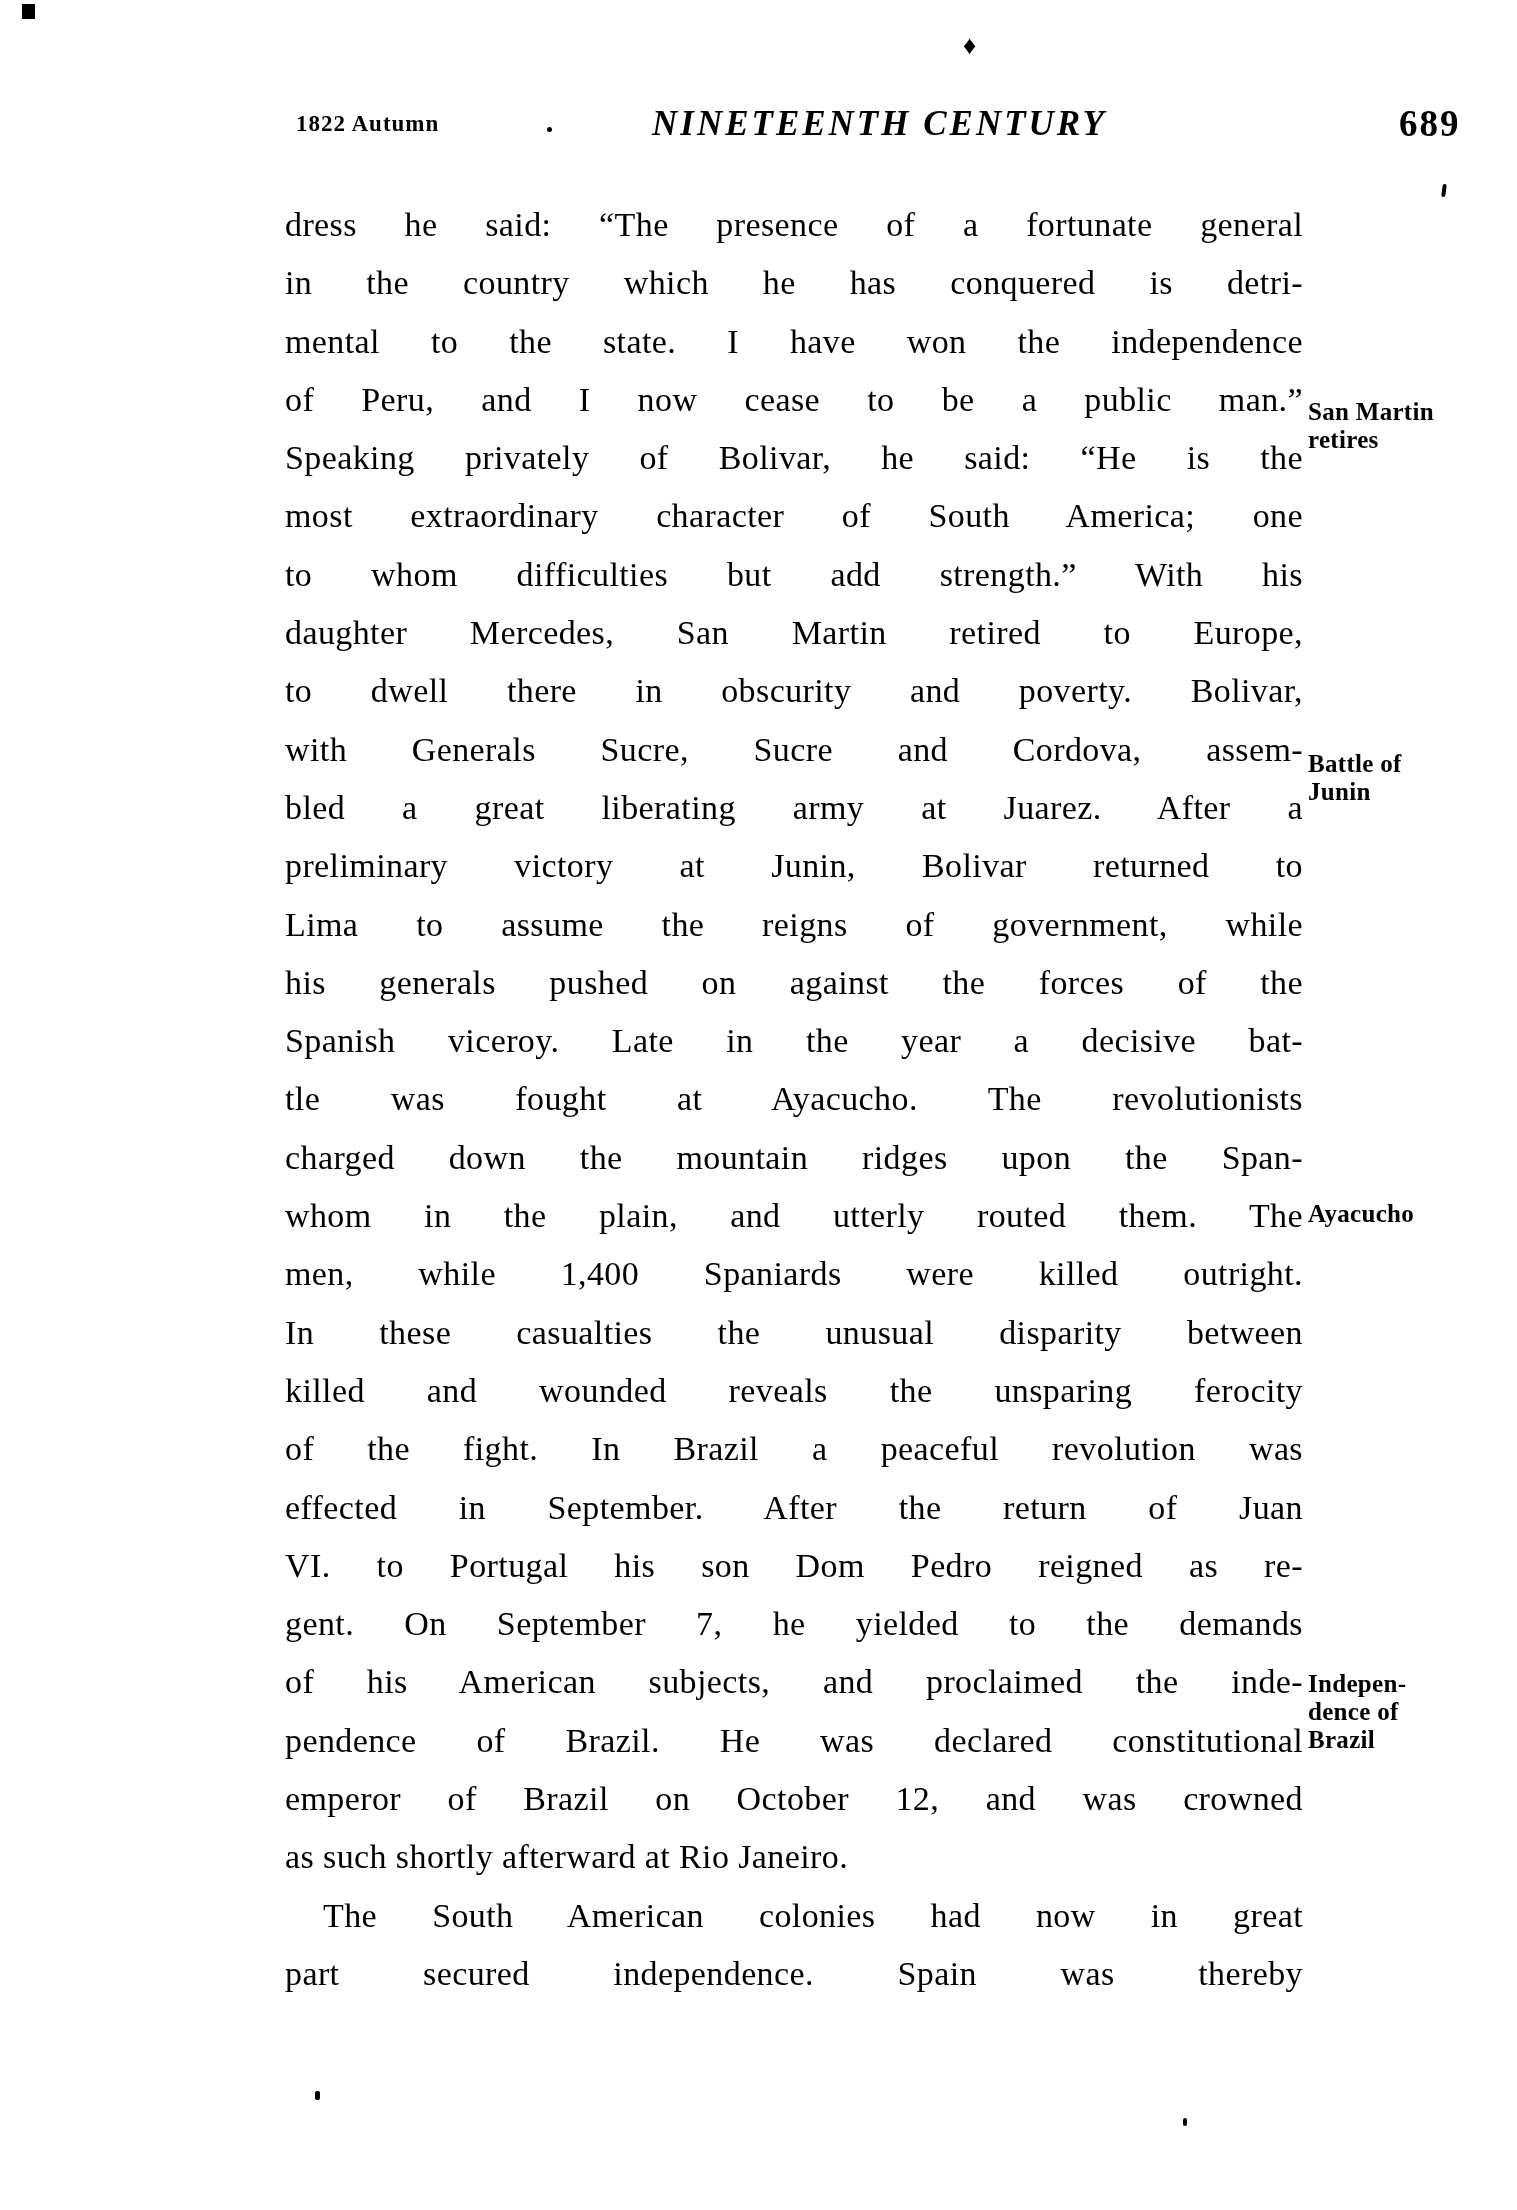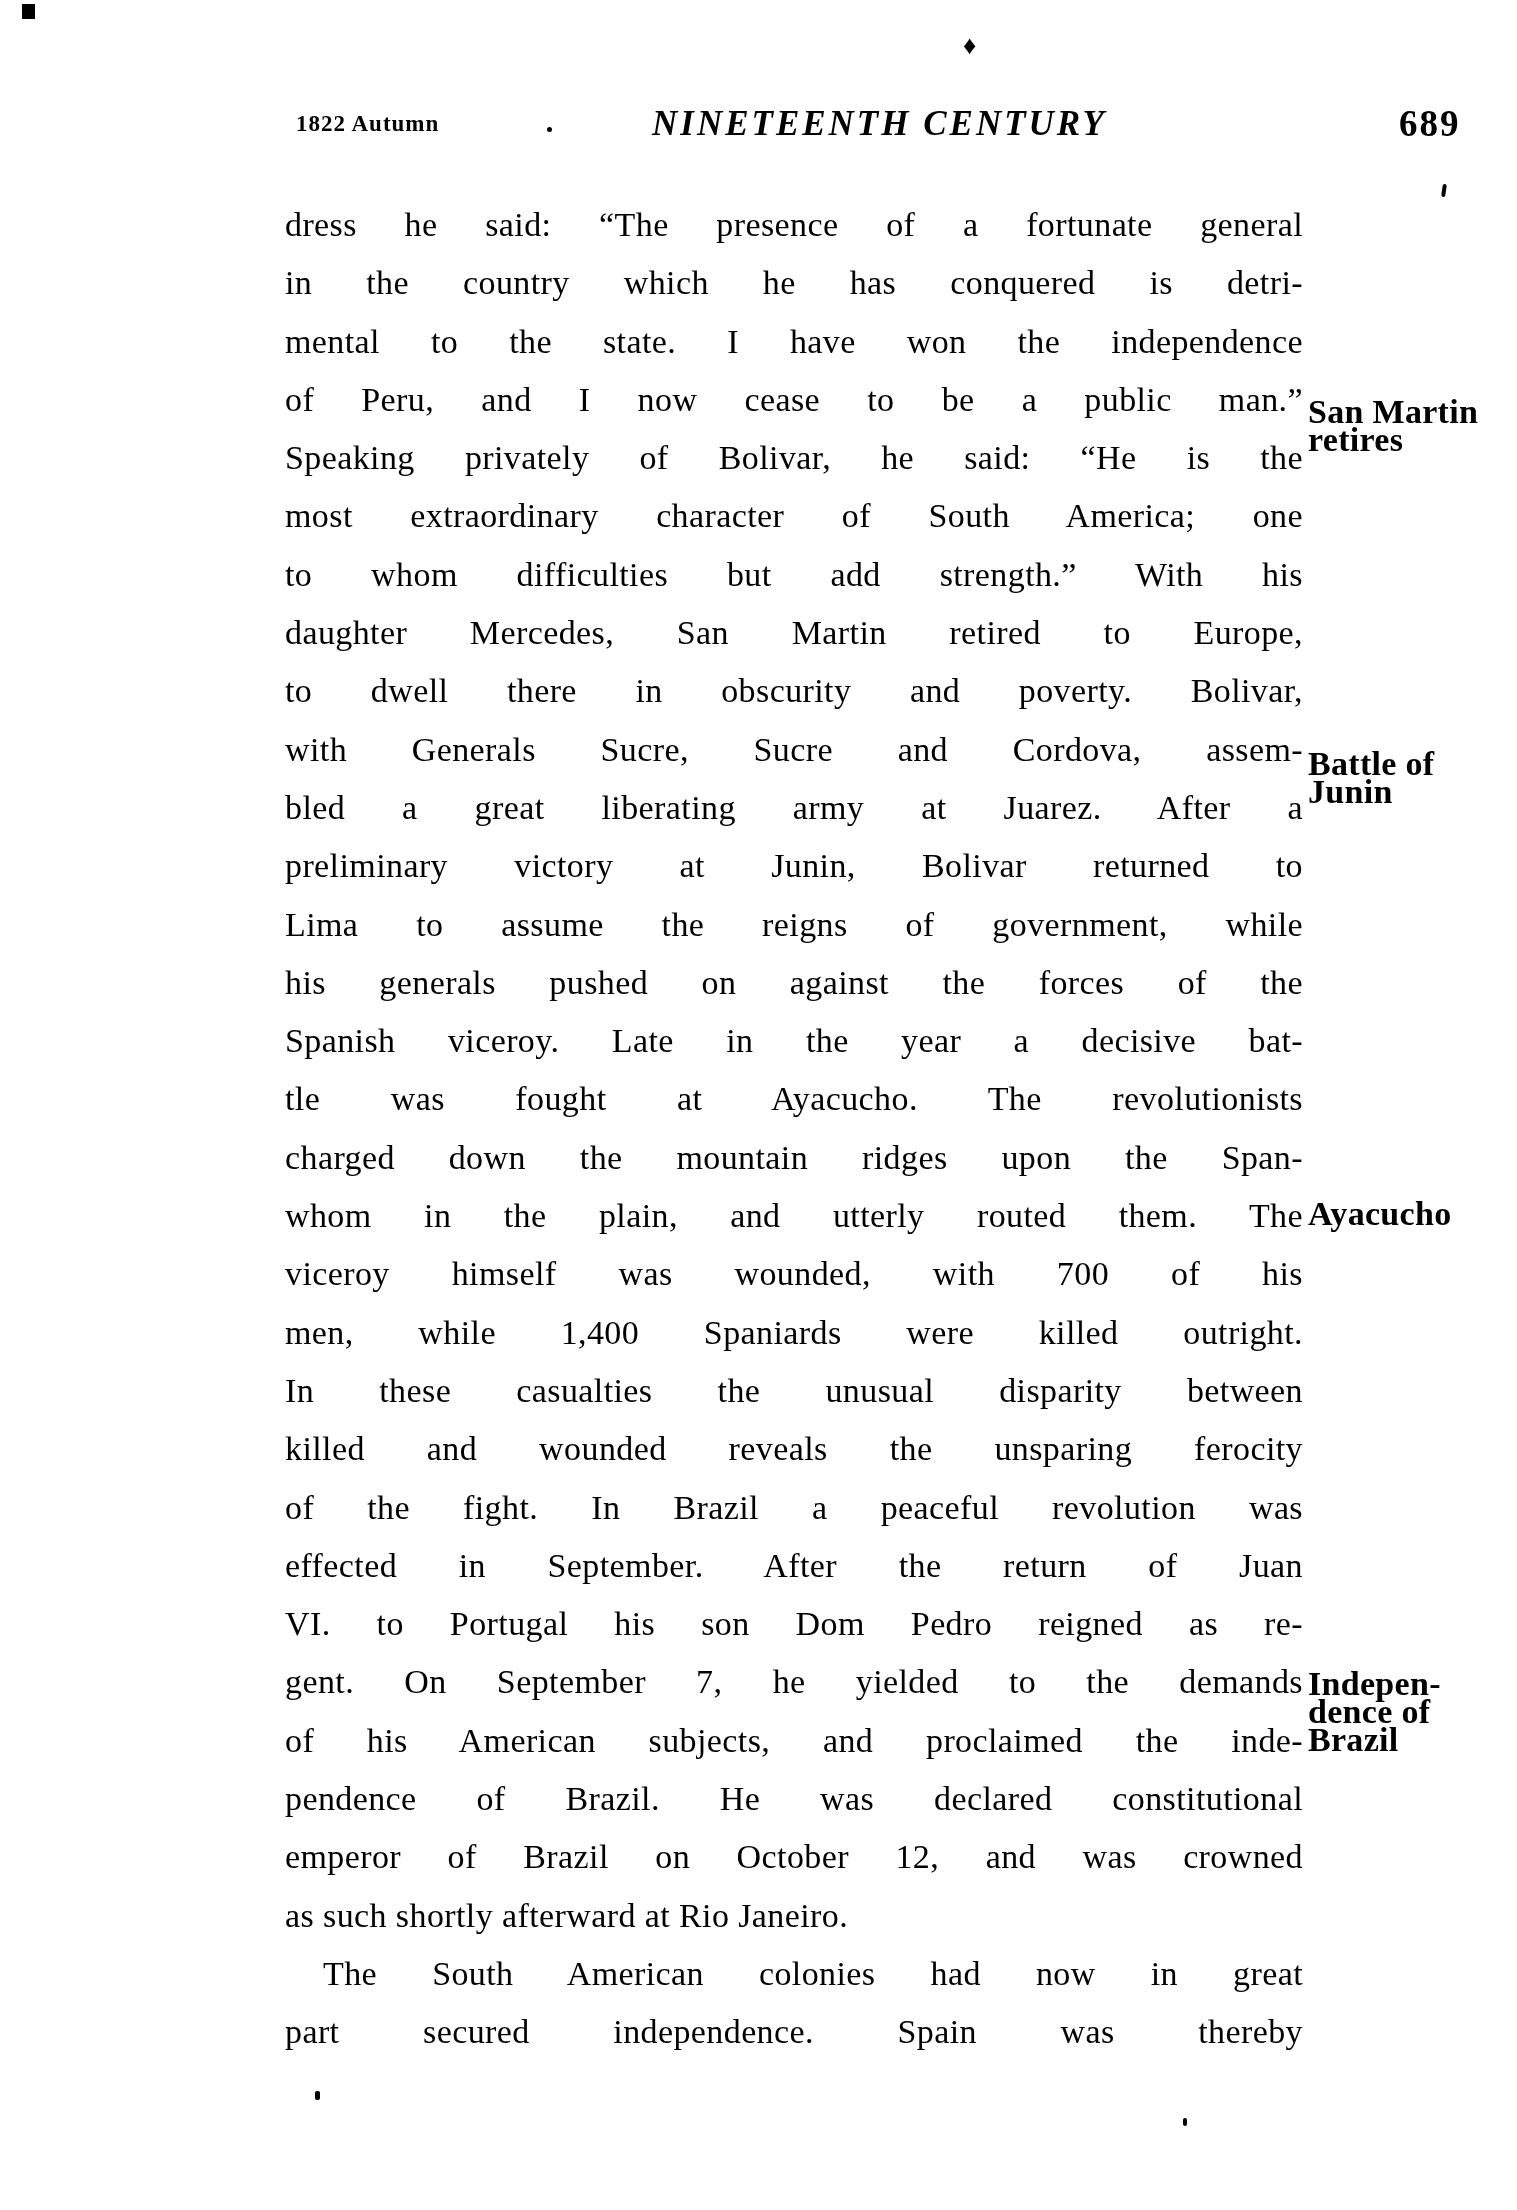--- a/index.html
+++ b/index.html
@@ -54,21 +54,21 @@
     text-align: justify; text-align-last: justify;
     text-justify: inter-word;
     white-space: normal; overflow: visible;
   }
   .line.flush-left { text-align: center; text-align-last: left; }
   .line.indent { text-indent: 38px; }
 
   
   .margin-note {
     position: absolute; left: 1308px; width: 206px;
-    font-size: 34px; font-weight: bold; line-height: 28px; letter-spacing: 0.3px;
+    font-size: 25px; font-weight: bold; line-height: 28px; letter-spacing: 0.3px;
   }
   .mn-1 { top: 398px; }
   .mn-2 { top: 750px; }
   .mn-3 { top: 1200px; }
   .mn-4 { top: 1670px; }
 </style>
 </head>
 <body>
 
 <div class="page">
@@ -96,21 +96,20 @@
     <div class="line">to dwell there in obscurity and poverty.  Bolivar,</div>
     <div class="line">with Generals Sucre, Sucre and Cordova, assem-</div>
     <div class="line">bled a great liberating army at Juarez.  After a</div>
     <div class="line">preliminary victory at Junin, Bolivar returned to</div>
     <div class="line">Lima to assume the reigns of government, while</div>
     <div class="line">his generals pushed on against the forces of the</div>
     <div class="line">Spanish viceroy.  Late in the year a decisive bat-</div>
     <div class="line">tle was fought at Ayacucho.  The revolutionists</div>
     <div class="line">charged down the mountain ridges upon the Span-</div>
     <div class="line">whom in the plain, and utterly routed them.  The</div>
-    <div class="line">viceroy himself was wounded, with 700 of his</div>
     <div class="line">men, while 1,400 Spaniards were killed outright.</div>
     <div class="line">In these casualties the unusual disparity between</div>
     <div class="line">killed and wounded reveals the unsparing ferocity</div>
     <div class="line">of the fight.  In Brazil a peaceful revolution was</div>
     <div class="line">effected in September.  After the return of Juan</div>
     <div class="line">VI. to Portugal his son Dom Pedro reigned as re-</div>
     <div class="line">gent.  On September 7, he yielded to the demands</div>
     <div class="line">of his American subjects, and proclaimed the inde-</div>
     <div class="line">pendence of Brazil.  He was declared constitutional</div>
     <div class="line">emperor of Brazil on October 12, and was crowned</div>

